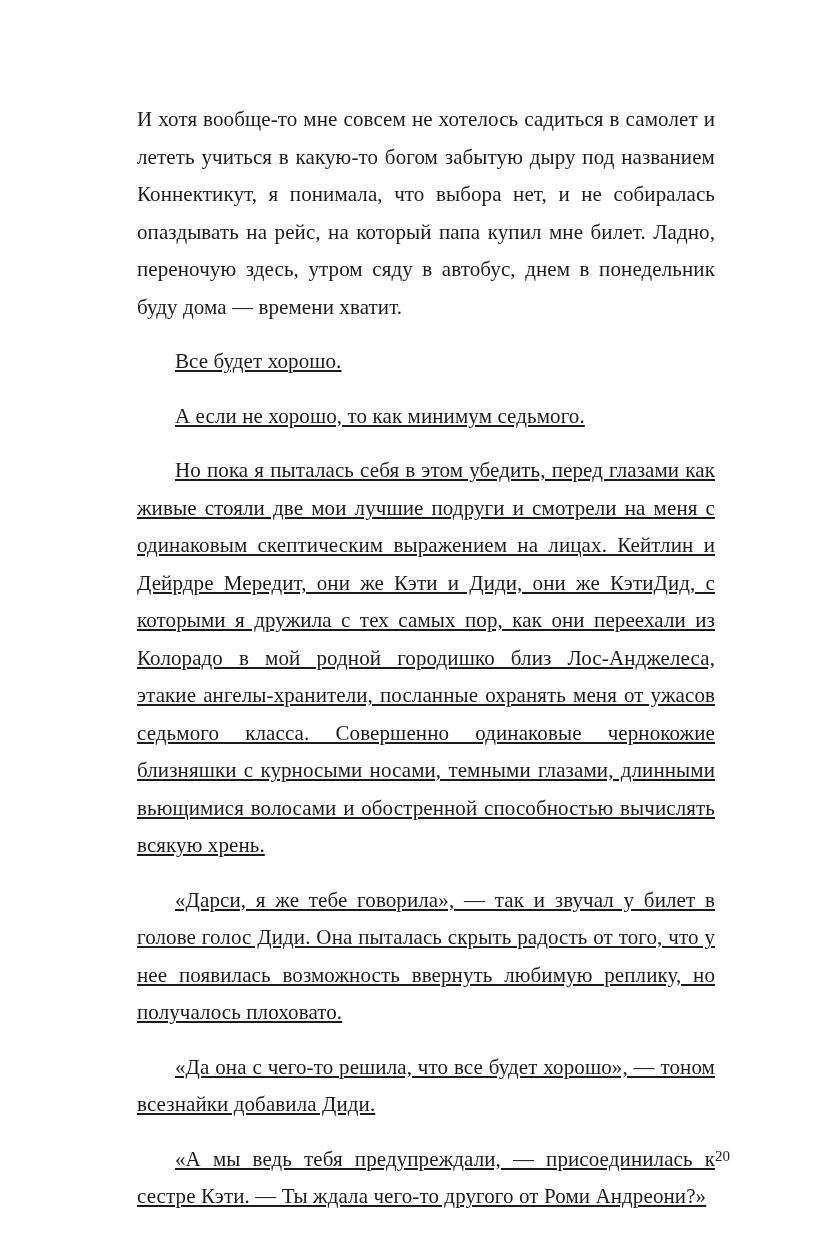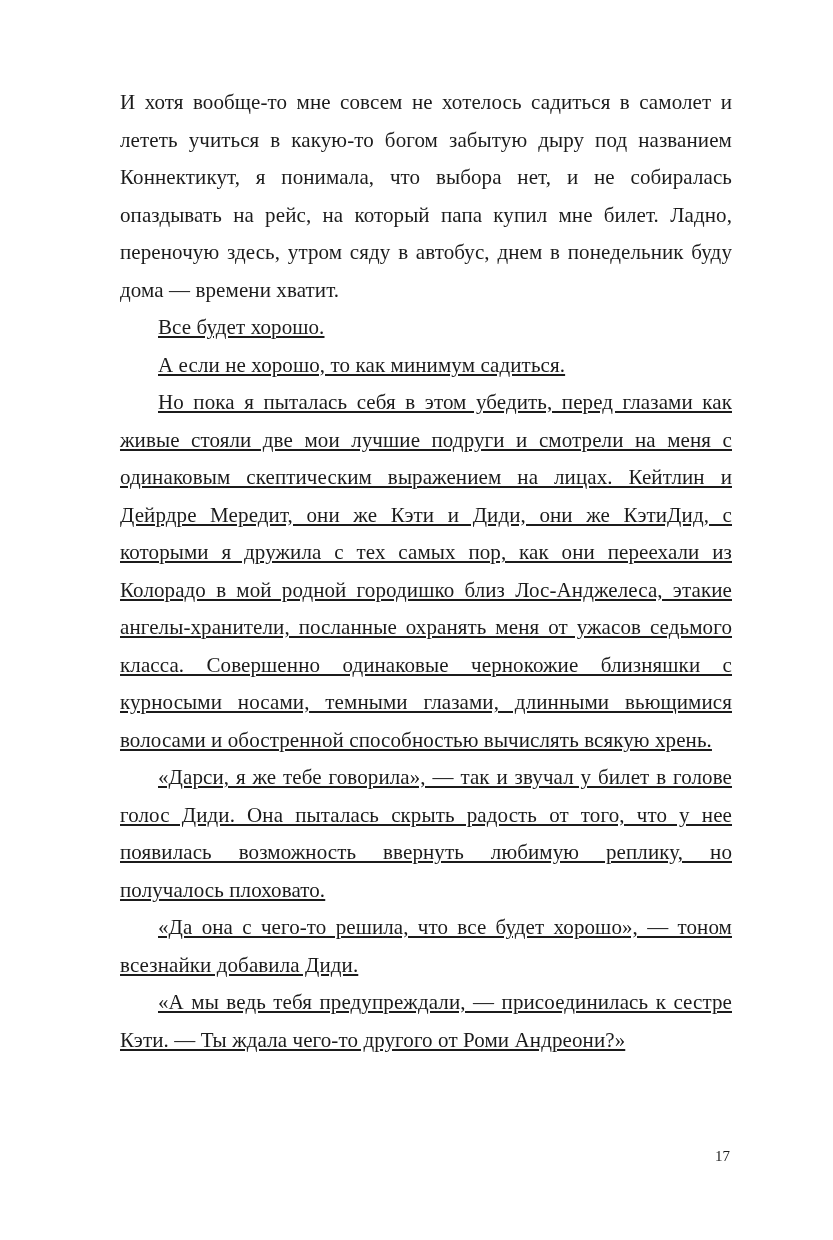--- a/index.html
+++ b/index.html
@@ -16,21 +16,21 @@
       font-family: "Liberation Serif", "DejaVu Serif", serif;
       color: #1b1b1b;
     }
     .content {
       position: absolute;
       left: 120px;
       top: 84px;
       width: 612px;
     }
     .content p {
-      margin: 0;
+      margin: 17px;
       padding: 0;
       font-size: 21px;
       line-height: 37.5px;
       text-align: justify;
       letter-spacing: 0.1px;
       hyphens: auto;
       -webkit-hyphens: auto;
     }
     .content p.indent {
       text-indent: 38px;
@@ -46,20 +46,20 @@
       font-family: "Liberation Serif", "DejaVu Serif", serif;
     }
   </style>
 </head>
 <body>
 
 <div class="book-page">
   <div class="content">
     <p>И хотя вообще-то мне совсем не хотелось садиться в самолет и лететь учиться в какую-то богом забытую дыру под названием Коннектикут, я понимала, что выбора нет, и не собиралась опаздывать на рейс, на который папа купил мне билет. Ладно, переночую здесь, утром сяду в автобус, днем в понедельник буду дома — времени хватит.</p>
     <p class="indent">Все будет хорошо.</p>
-    <p class="indent">А если не хорошо, то как минимум садиться.</p>
+    <p class="indent">А если не хорошо, то как минимум седьмого.</p>
     <p class="indent">Но пока я пыталась себя в этом убедить, перед глазами как живые стояли две мои лучшие подруги и смотрели на меня с одинаковым скептическим выражением на лицах. Кейтлин и Дейрдре Мередит, они же Кэти и Диди, они же КэтиДид, с которыми я дружила с тех самых пор, как они переехали из Колорадо в мой родной городишко близ Лос-Анджелеса, этакие ангелы-хранители, посланные охранять меня от ужасов седьмого класса. Совершенно одинаковые чернокожие близняшки с курносыми носами, темными глазами, длинными вьющимися волосами и обостренной способностью вычислять всякую хрень.</p>
     <p class="indent">«Дарси, я же тебе говорила», — так и звучал у билет в голове голос Диди. Она пыталась скрыть радость от того, что у нее появилась возможность ввернуть любимую реплику, но получалось плоховато.</p>
     <p class="indent">«Да она с чего-то решила, что все будет хорошо», — тоном всезнайки добавила Диди.</p>
     <p class="indent">«А мы ведь тебя предупреждали, — присоединилась к сестре Кэти. — Ты ждала чего-то другого от Роми Андреони?»</p>
   </div>
-  <div class="page-number">17</div>
+  <div class="page-number">20</div>
 </div>
 
 </body></html>

